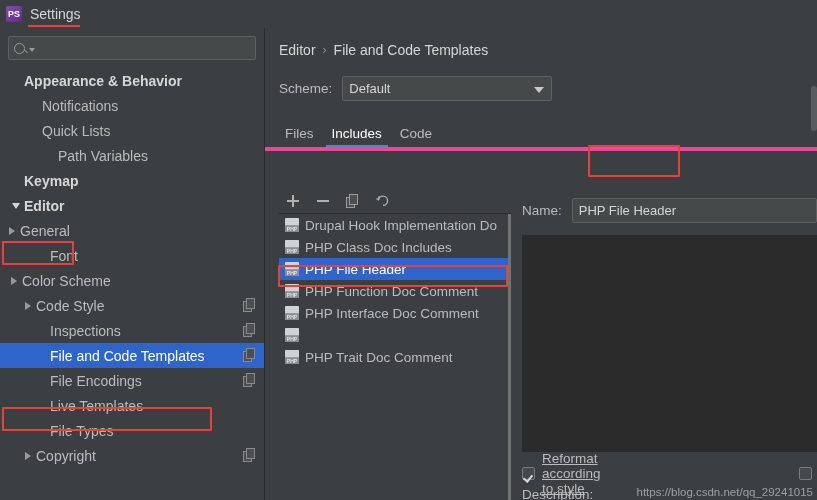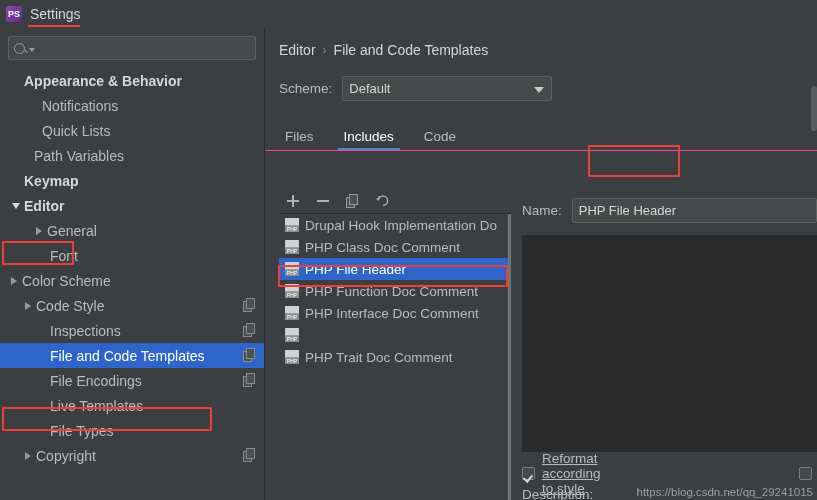--- a/index.html
+++ b/index.html
@@ -120,23 +120,23 @@
     display: flex; align-items: center; padding: 0 6px;
     font-size: 13px; color: #d6d6d6; position: relative;
   }
   #scheme-select .dd {
     position: absolute; right: 7px; top: 10px;
     width: 0; height: 0; border-left: 5px solid transparent;
     border-right: 5px solid transparent; border-top: 6px solid #c8c8c8;
   }
   #tabs {
     margin: 20px 0 0 0; height: 30px;
-    border-bottom: 1px solid #ec4899;
+    border-bottom: 4px solid #ec4899;
     display: flex; align-items: flex-end; padding-left: 20px;
-    gap: 30px;
+    gap: 18px;
   }
   .tab { font-size: 13.5px; color: #bbbbbb; padding-bottom: 6px; position: relative; }
   .tab.active { color: #ffffff; }
   .tab.active:after {
     content:""; position:absolute; left: -6px; right: -6px; bottom: 0;
     height: 2px; background: #4a88c7;
   }
   
   #list-panel {
     position: absolute; left: 14px; top: 160px;
@@ -271,35 +271,35 @@
           <span class="lbl">Appearance &amp; Behavior</span>
         </div>
         <div class="tree-row" style="padding-left: 28px;">
           <span class="arrow"></span>
           <span class="lbl">Notifications</span>
         </div>
         <div class="tree-row" style="padding-left: 28px;">
           <span class="arrow"></span>
           <span class="lbl">Quick Lists</span>
         </div>
-        <div class="tree-row" style="padding-left: 20px;">
+        <div class="tree-row" style="padding-left: 44px;">
           <span class="arrow"></span>
           <span class="lbl">Path Variables</span>
         </div>
         <div class="tree-row group" style="padding-left: 10px;">
           <span class="arrow"></span>
           <span class="lbl">Keymap</span>
         </div>
         <div class="tree-row group" style="padding-left: 10px;">
           <span class="arrow">
             <span class="tri-down"></span>
           </span>
           <span class="lbl">Editor</span>
         </div>
-        <div class="tree-row" style="padding-left: 33px;">
+        <div class="tree-row" style="padding-left: 6px;">
           <span class="arrow">
             <span class="tri-right"></span>
           </span>
           <span class="lbl">General</span>
         </div>
         <div class="tree-row" style="padding-left: 36px;">
           <span class="arrow"></span>
           <span class="lbl">Font</span>
         </div>
         <div class="tree-row" style="padding-left: 8px;">
@@ -406,21 +406,21 @@
           </svg>
         </span>
       </div>
       <div id="tpl-list">
           <div class="tpl-row">
             <span class="php-ic"></span>
             <span>Drupal Hook Implementation Do</span>
           </div>
           <div class="tpl-row">
             <span class="php-ic"></span>
-            <span>PHP Class Doc Comment</span>
+            <span>PHP Class Doc Includes</span>
           </div>
           <div class="tpl-row selected">
             <span class="php-ic"></span>
             <span>PHP File Header</span>
           </div>
           <div class="tpl-row">
             <span class="php-ic"></span>
             <span>PHP Function Doc Comment</span>
           </div>
           <div class="tpl-row">

